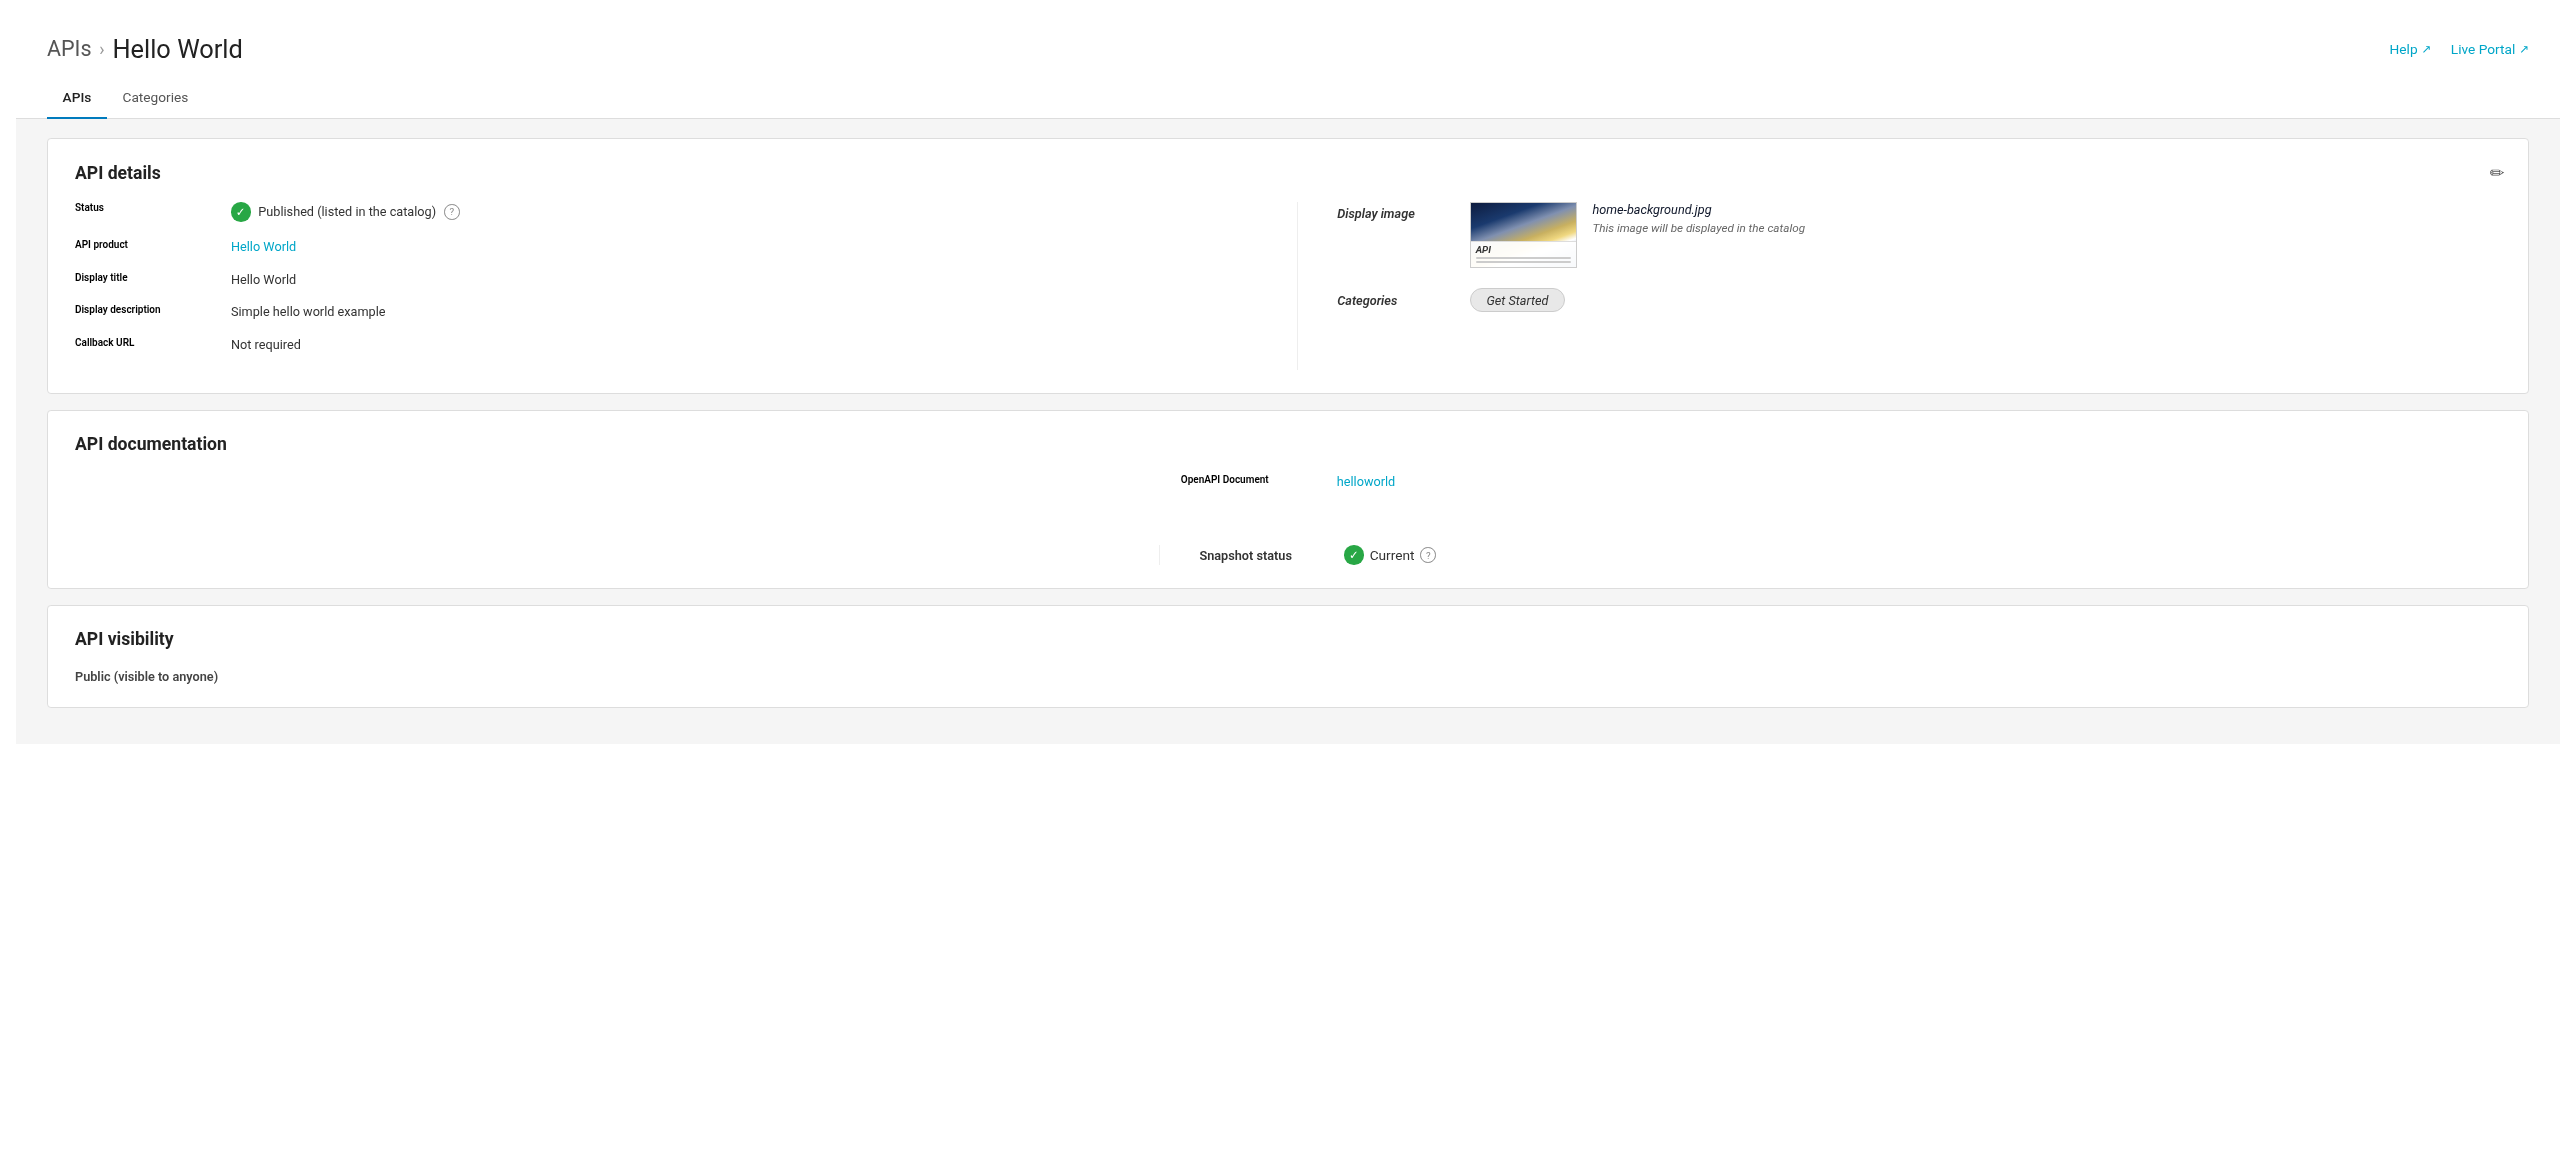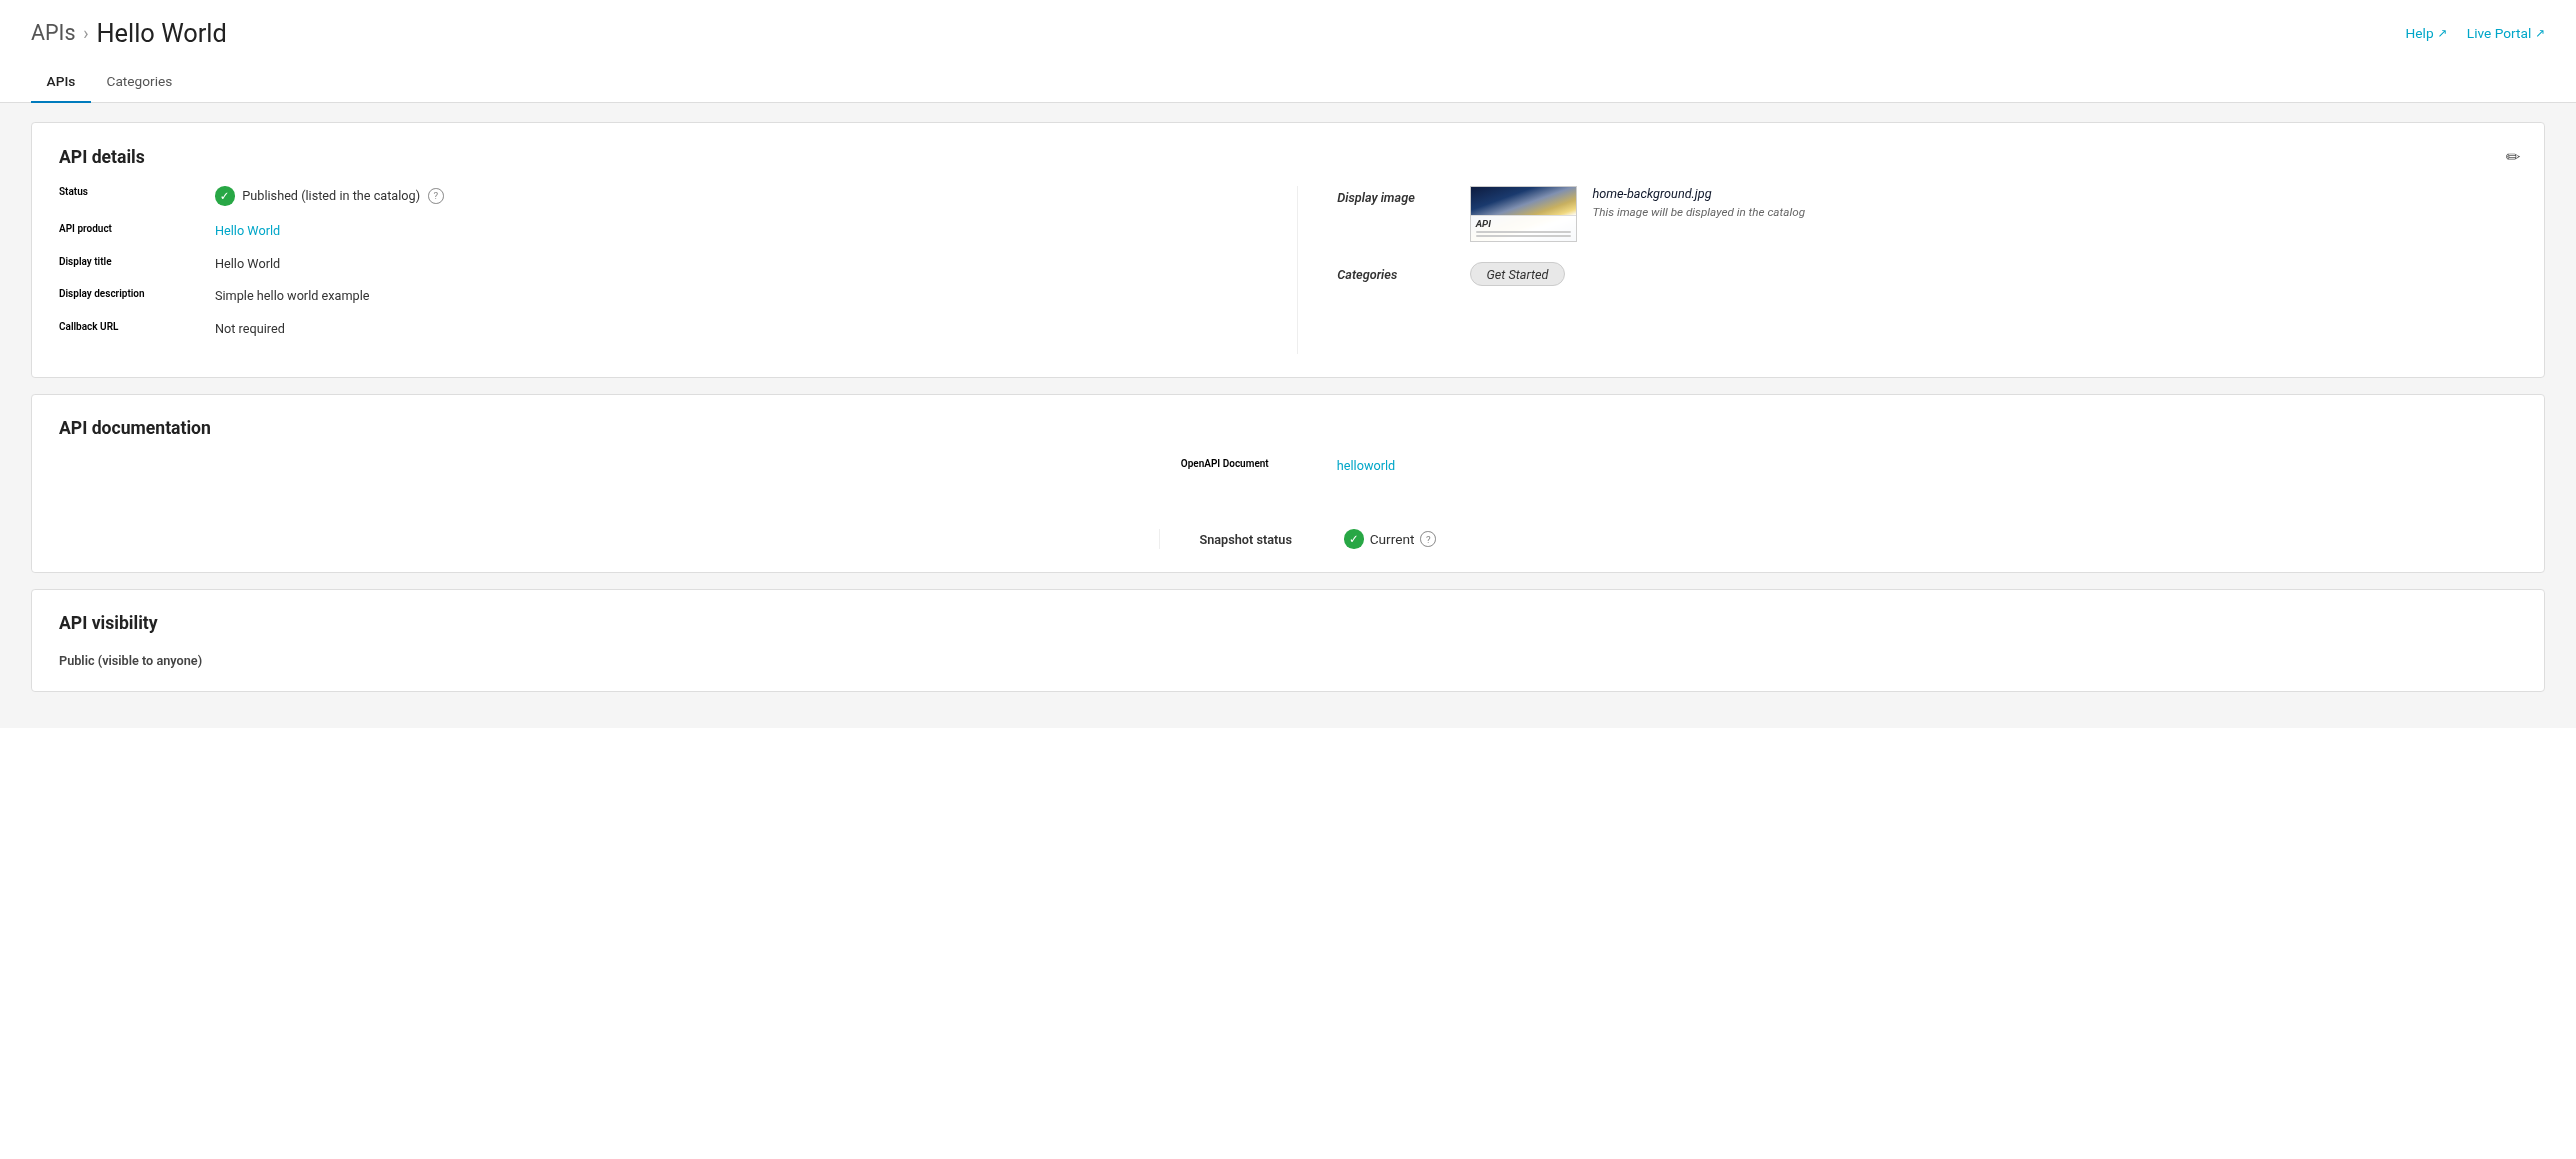--- a/index.html
+++ b/index.html
@@ -5,21 +5,21 @@
     * { box-sizing: border-box; margin: 0; padding: 0; }
     body {
       font-family: -apple-system, BlinkMacSystemFont, 'Segoe UI', Roboto, sans-serif;
       background: #f5f5f5;
       color: #333;
       font-size: 13.7px;
     }
     .page-wrapper {
       background: #fff;
       min-height: 100vh;
-      padding: 0;
+      padding: 16px;
     }
     .top-header {
       display: flex;
       justify-content: space-between;
       align-items: center;
       padding: 17.6px 31px 9.8px 31px;
       background: #fff;
     }
     .breadcrumb {
       display: flex;
@@ -330,21 +330,21 @@
             <span class="detail-value">Not required</span>
           </div>
         </div>
 
         <div class="details-right right-section">
 
           <div class="display-image-section">
             <span class="image-label">Display image</span>
             <div class="image-preview-wrapper">
 
-              <div style="width:107px; height:56px; background: linear-gradient(160deg, #0d1b3e 0%, #1a3a6e 25%, #8090b0 40%, #c8b060 55%, #f0d880 65%, #ffffff 72%, #b0c0d8 85%, #7090b8 100%); border:1px solid #ccc; position:relative; overflow:hidden;">
+              <div style="width:107px; height:66px; background: linear-gradient(160deg, #0d1b3e 0%, #1a3a6e 25%, #8090b0 40%, #c8b060 55%, #f0d880 65%, #ffffff 72%, #b0c0d8 85%, #7090b8 100%); border:1px solid #ccc; position:relative; overflow:hidden;">
                 <div style="position:absolute; bottom:0; left:0; right:0; background:rgba(255,255,255,0.95); padding:2px 4.9px; border-top:1px solid #ddd;">
                   <div style="font-size:9.8px; font-weight:700;">API</div>
                   <div style="height:2px; background:#ccc; margin:2px 0; border-radius:1px;"></div>
                   <div style="height:2px; background:#ccc; margin:2px 0; border-radius:1px;"></div>
                 </div>
               </div>
             </div>
             <div class="image-info">
               <div class="image-filename">home-background.jpg</div>
               <div class="image-desc">This image will be displayed in the catalog</div>

